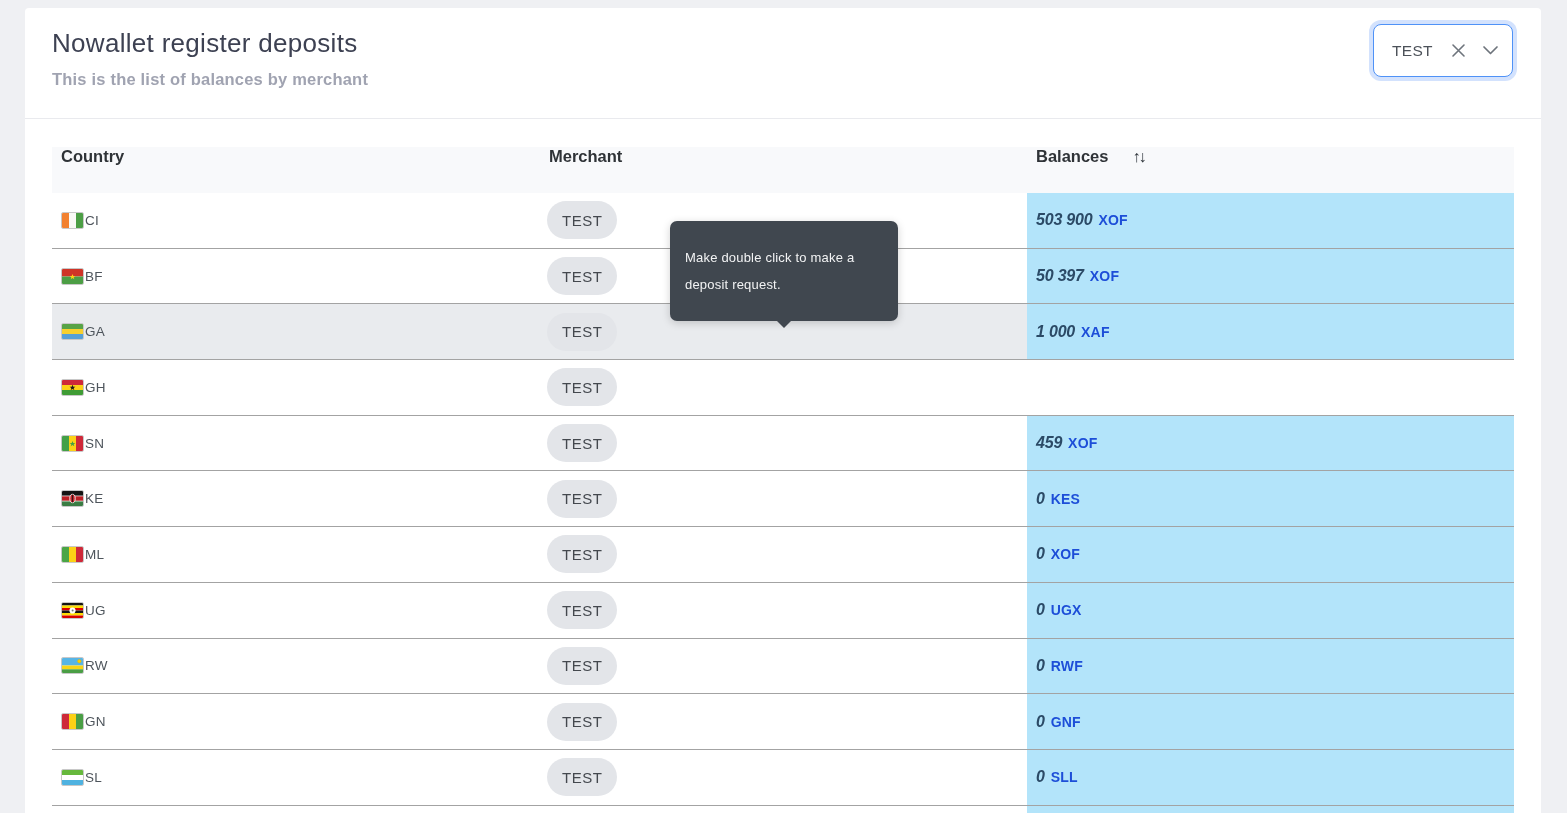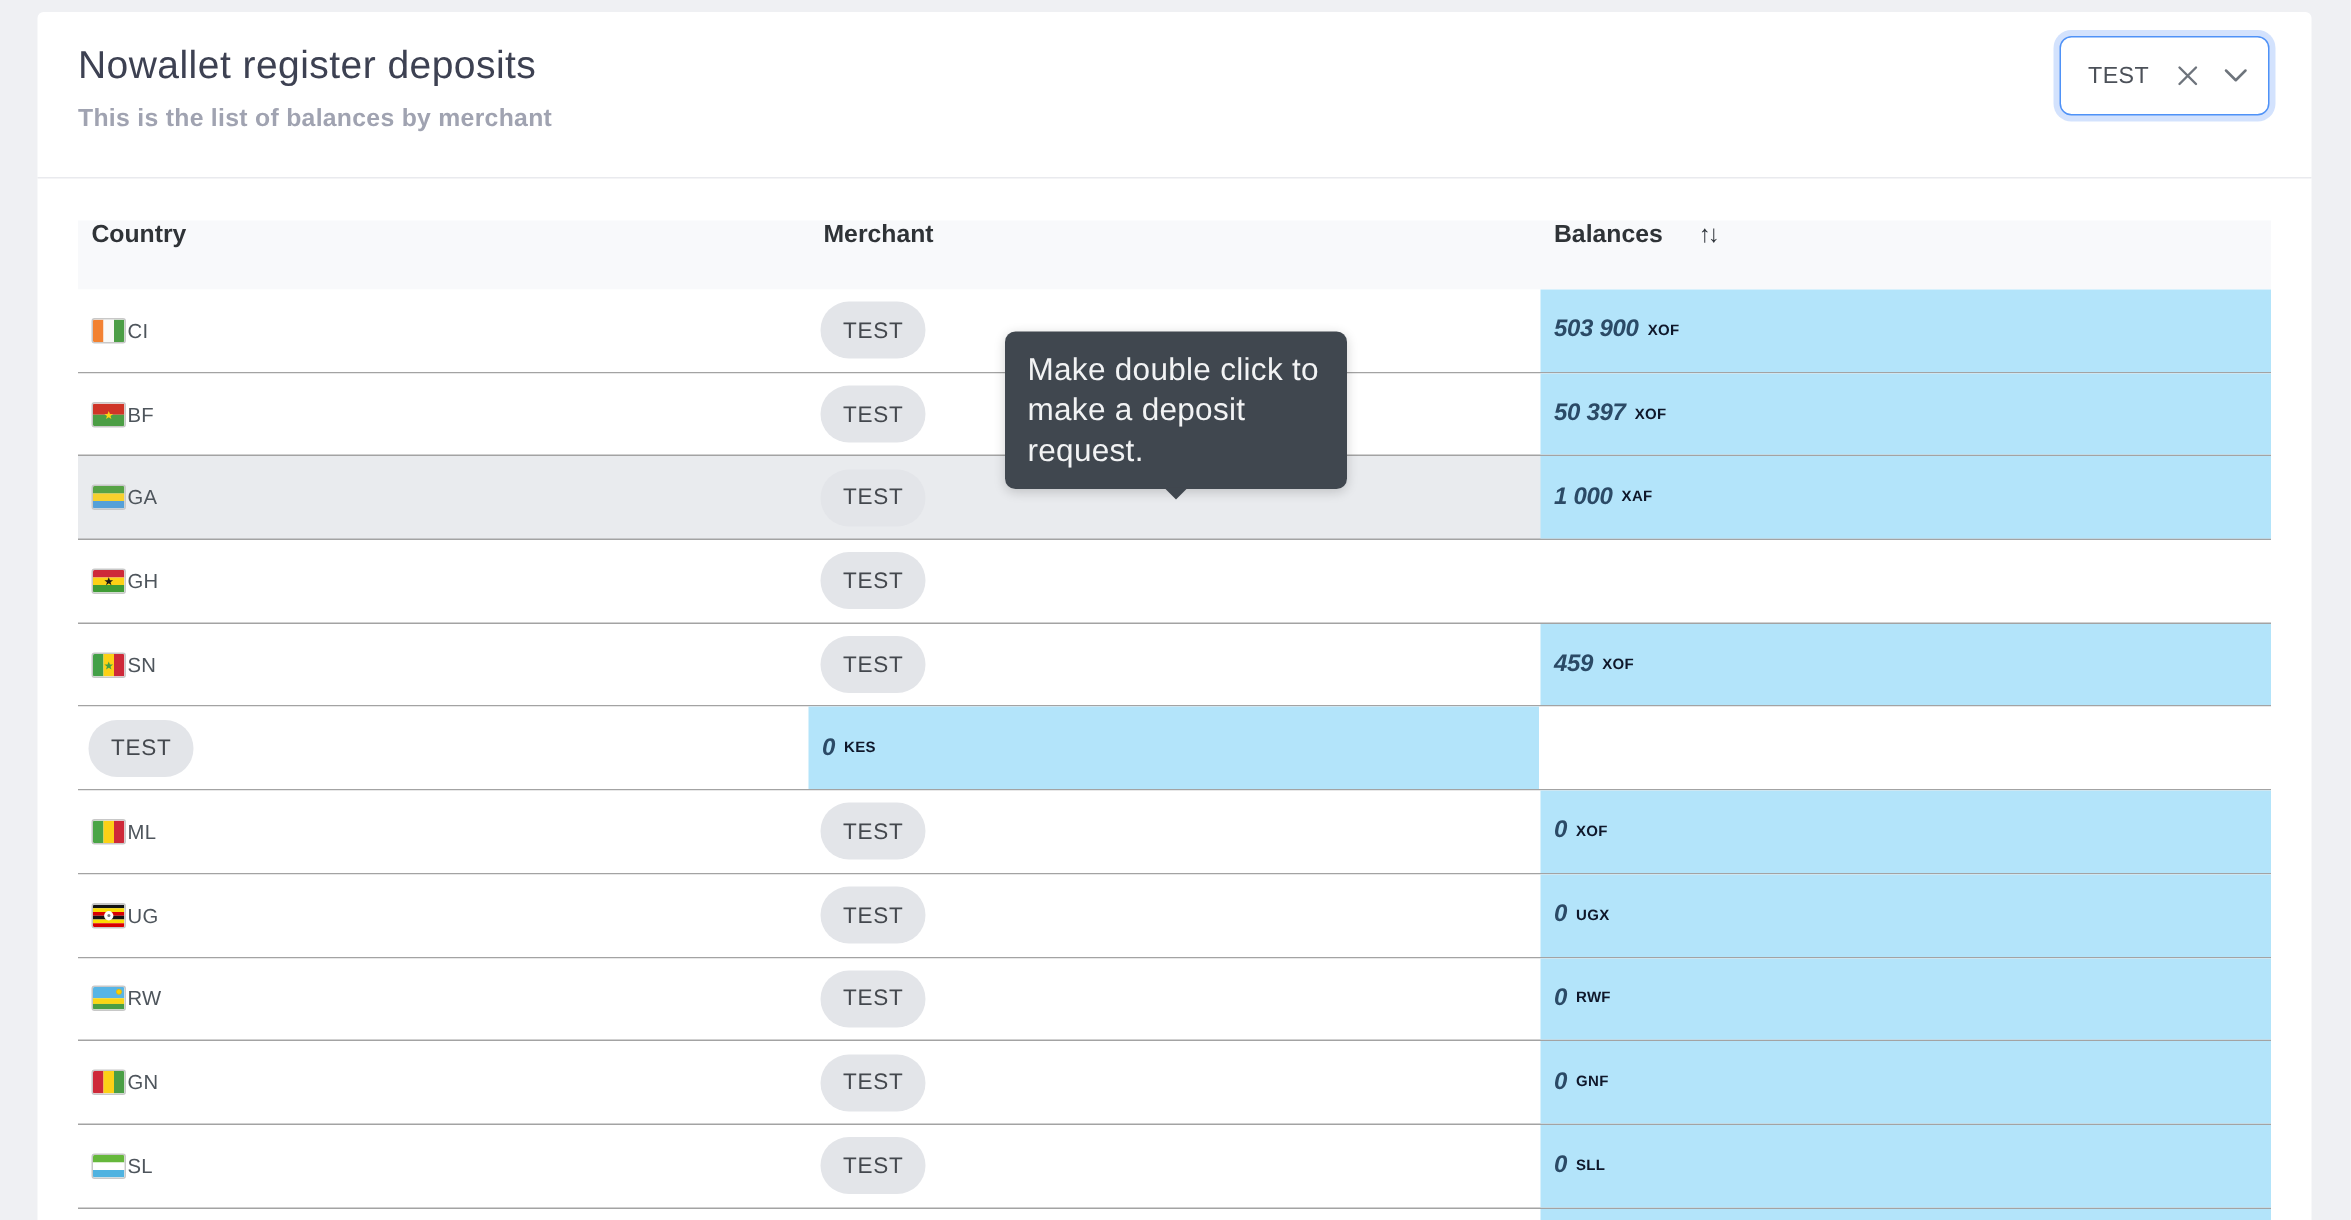--- a/index.html
+++ b/index.html
@@ -86,31 +86,31 @@
     display: inline-flex; align-items: center; justify-content: center;
     padding: 0 15px;
     font-size: 15px; color: #44484e; letter-spacing: 0.5px;
   }
   .td-balance {
     background: var(--balance-bg, #b3e4fa);
     padding-left: 9px;
     cursor: pointer;
   }
   .balance-amount { font-size: 16px; font-weight: 700; color: #2b4a66; letter-spacing: -0.2px; font-style: italic; }
-  .balance-currency { font-size: 10px; font-weight: 700; color: #0f172a; margin-left: 6px; letter-spacing: 0.2px; }
+  .balance-currency { font-size: 14px; font-weight: 700; color: #1d4ed8; margin-left: 6px; letter-spacing: 0.2px; }
   .tr.partial { height: 30px; border-bottom: none; }
   
   .tooltip {
     position: absolute; left: 670px; top: 221px;
     width: 228px; min-height: 77px;
     background: var(--tooltip-bg, #40474f);
     color: #f2f3f4;
     border-radius: 7px;
-    padding: 12px 15px;
-    font-size: 21px; line-height: 27px; letter-spacing: 0.2px;
+    padding: 23px 15px;
+    font-size: 13px; line-height: 27px; letter-spacing: 0.2px;
     box-shadow: 0 2px 8px rgba(0,0,0,0.18);
     z-index: 10;
   }
   .tooltip::after {
     content: "";
     position: absolute;
     left: 50%; bottom: -7px;
     transform: translateX(-50%);
     border-left: 8px solid transparent;
     border-right: 8px solid transparent;
@@ -248,20 +248,33 @@
       <span class="merchant-pill">
         <span>TEST</span>
       </span>
     </div>
     <div class="td col-balance td-balance">
       <span class="balance-amount">459</span>
       <span class="balance-currency">XOF</span>
     </div>
   </div>
         <div class="tr">
+    <div class="td col-country td-country">
+      <span class="flag">
+              <svg width="21" height="15" viewBox="0 0 21 15">
+                <rect width="21" height="15" fill="#fff"></rect>
+                <rect width="21" height="4.6" fill="#141414"></rect>
+                <rect y="5.3" width="21" height="4.4" fill="#bb2026"></rect>
+                <rect y="10.4" width="21" height="4.6" fill="#3a7d44"></rect>
+                <ellipse cx="10.5" cy="7.5" rx="2.7" ry="4.2" fill="#bb2026" stroke="#fff" stroke-width="0.9"></ellipse>
+                <line x1="10.5" y1="3.6" x2="10.5" y2="11.4" stroke="#141414" stroke-width="0.8"></line>
+              </svg>
+            </span>
+      <span class="country-code">KE</span>
+    </div>
     <div class="td col-merchant td-merchant">
       <span class="merchant-pill">
         <span>TEST</span>
       </span>
     </div>
     <div class="td col-balance td-balance">
       <span class="balance-amount">0</span>
       <span class="balance-currency">KES</span>
     </div>
   </div>

